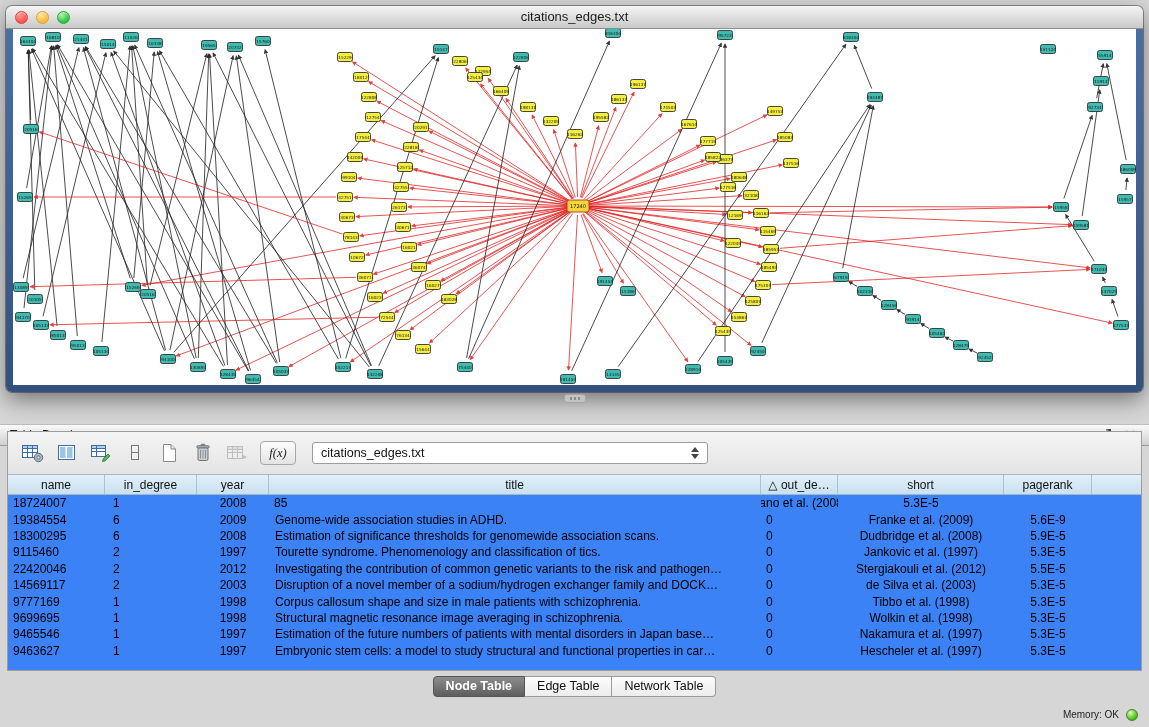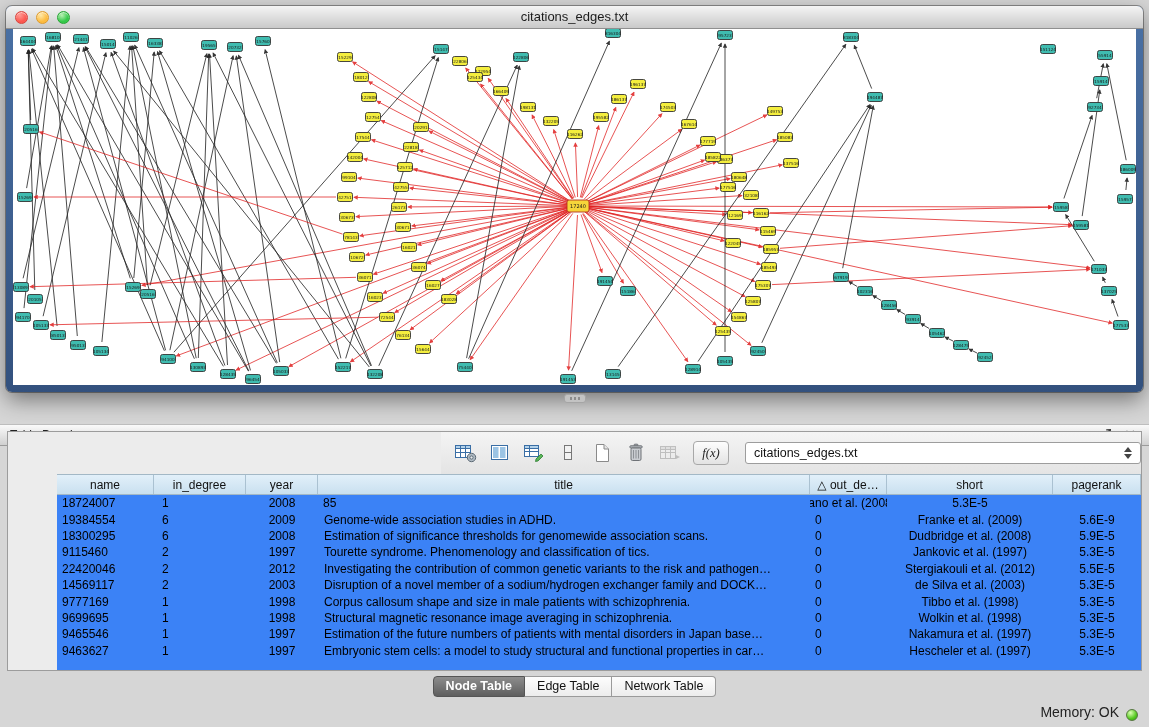--- a/index.html
+++ b/index.html
@@ -46,21 +46,21 @@
     border-top:1px solid #bdbdbd;border-bottom:1px solid #9a9a9a;
     display:flex;align-items:center;padding:0 10px;
   }
   #panel-header .ptitle{font-size:12px;color:#222;}
   #panel-header .spacer{flex:1;}
   .float-btn{width:18px;height:16px;display:flex;align-items:center;justify-content:center;cursor:default;}
   .close-btn{width:18px;height:16px;margin-left:8px;font-size:14px;font-weight:bold;color:#2e2e2e;
     display:flex;align-items:center;justify-content:center;line-height:16px;}
   #panel-content{
     position:absolute;top:431px;left:7px;width:1135px;height:240px;box-sizing:border-box;
-    background:#ececec;border:1px solid #9c9c9c;display:flex;flex-direction:column;align-items:flex-end;
+    background:#ececec;border:1px solid #9c9c9c;display:flex;flex-direction:column;
   }
   .toolbar{height:42px;display:flex;align-items:center;padding-left:10px;
     background:linear-gradient(#f4f4f4,#e4e4e4);}
   .tb-btn{width:30px;height:26px;display:flex;align-items:center;justify-content:center;margin-right:4px;}
   .fx-btn{width:34px;height:22px;border:1px solid #a8a8a8;border-radius:4px;margin-left:4px;
     background:linear-gradient(#fdfdfd,#e3e3e3);display:flex;align-items:center;justify-content:center;}
   .fx-btn span{font-family:"Liberation Serif",serif;font-style:italic;font-size:12.5px;color:#222;}
   .combo{display:flex;align-items:center;width:396px;height:22px;box-sizing:border-box;
     background:#fff;border:1px solid #9d9d9d;border-radius:3px;margin-left:16px;}
   .combo-label{flex:1;padding-left:8px;font-size:12.5px;color:#111;
@@ -85,21 +85,21 @@
   .td.short{justify-content:center;}
   .td.pr{justify-content:center;}
   
   #tabs{position:absolute;top:676px;left:0;width:100%;display:flex;justify-content:center;}
   .tab{height:19px;line-height:19px;padding:0 12px;font-size:12.5px;color:#111;
     background:linear-gradient(#fdfdfd,#ececec);border:1px solid #9a9a9a;border-left:none;}
   .tab.first{border-left:1px solid #9a9a9a;border-radius:4px 0 0 4px;}
   .tab.last{border-radius:0 4px 4px 0;}
   .tab.sel{background:linear-gradient(#8d8d8d,#5e5e5e);color:#fff;border-color:#555;font-weight:bold;}
   
-  #status-text{position:absolute;right:30px;bottom:7px;font-size:14px;color:#222;}
+  #status-text{position:absolute;right:30px;bottom:7px;font-size:10px;color:#222;}
   #memory-dot{position:absolute;right:11px;bottom:6px;width:12px;height:12px;border-radius:50%;
     background:radial-gradient(circle at 35% 28%,#dcffb4,#54c91f 60%,#2f9b12);
     border:1px solid #55783e;box-sizing:border-box;}
 </style>
 </head>
 <body>
 
 <div id="graph-window">
   <div class="titlebar">
     <div class="traffic">

